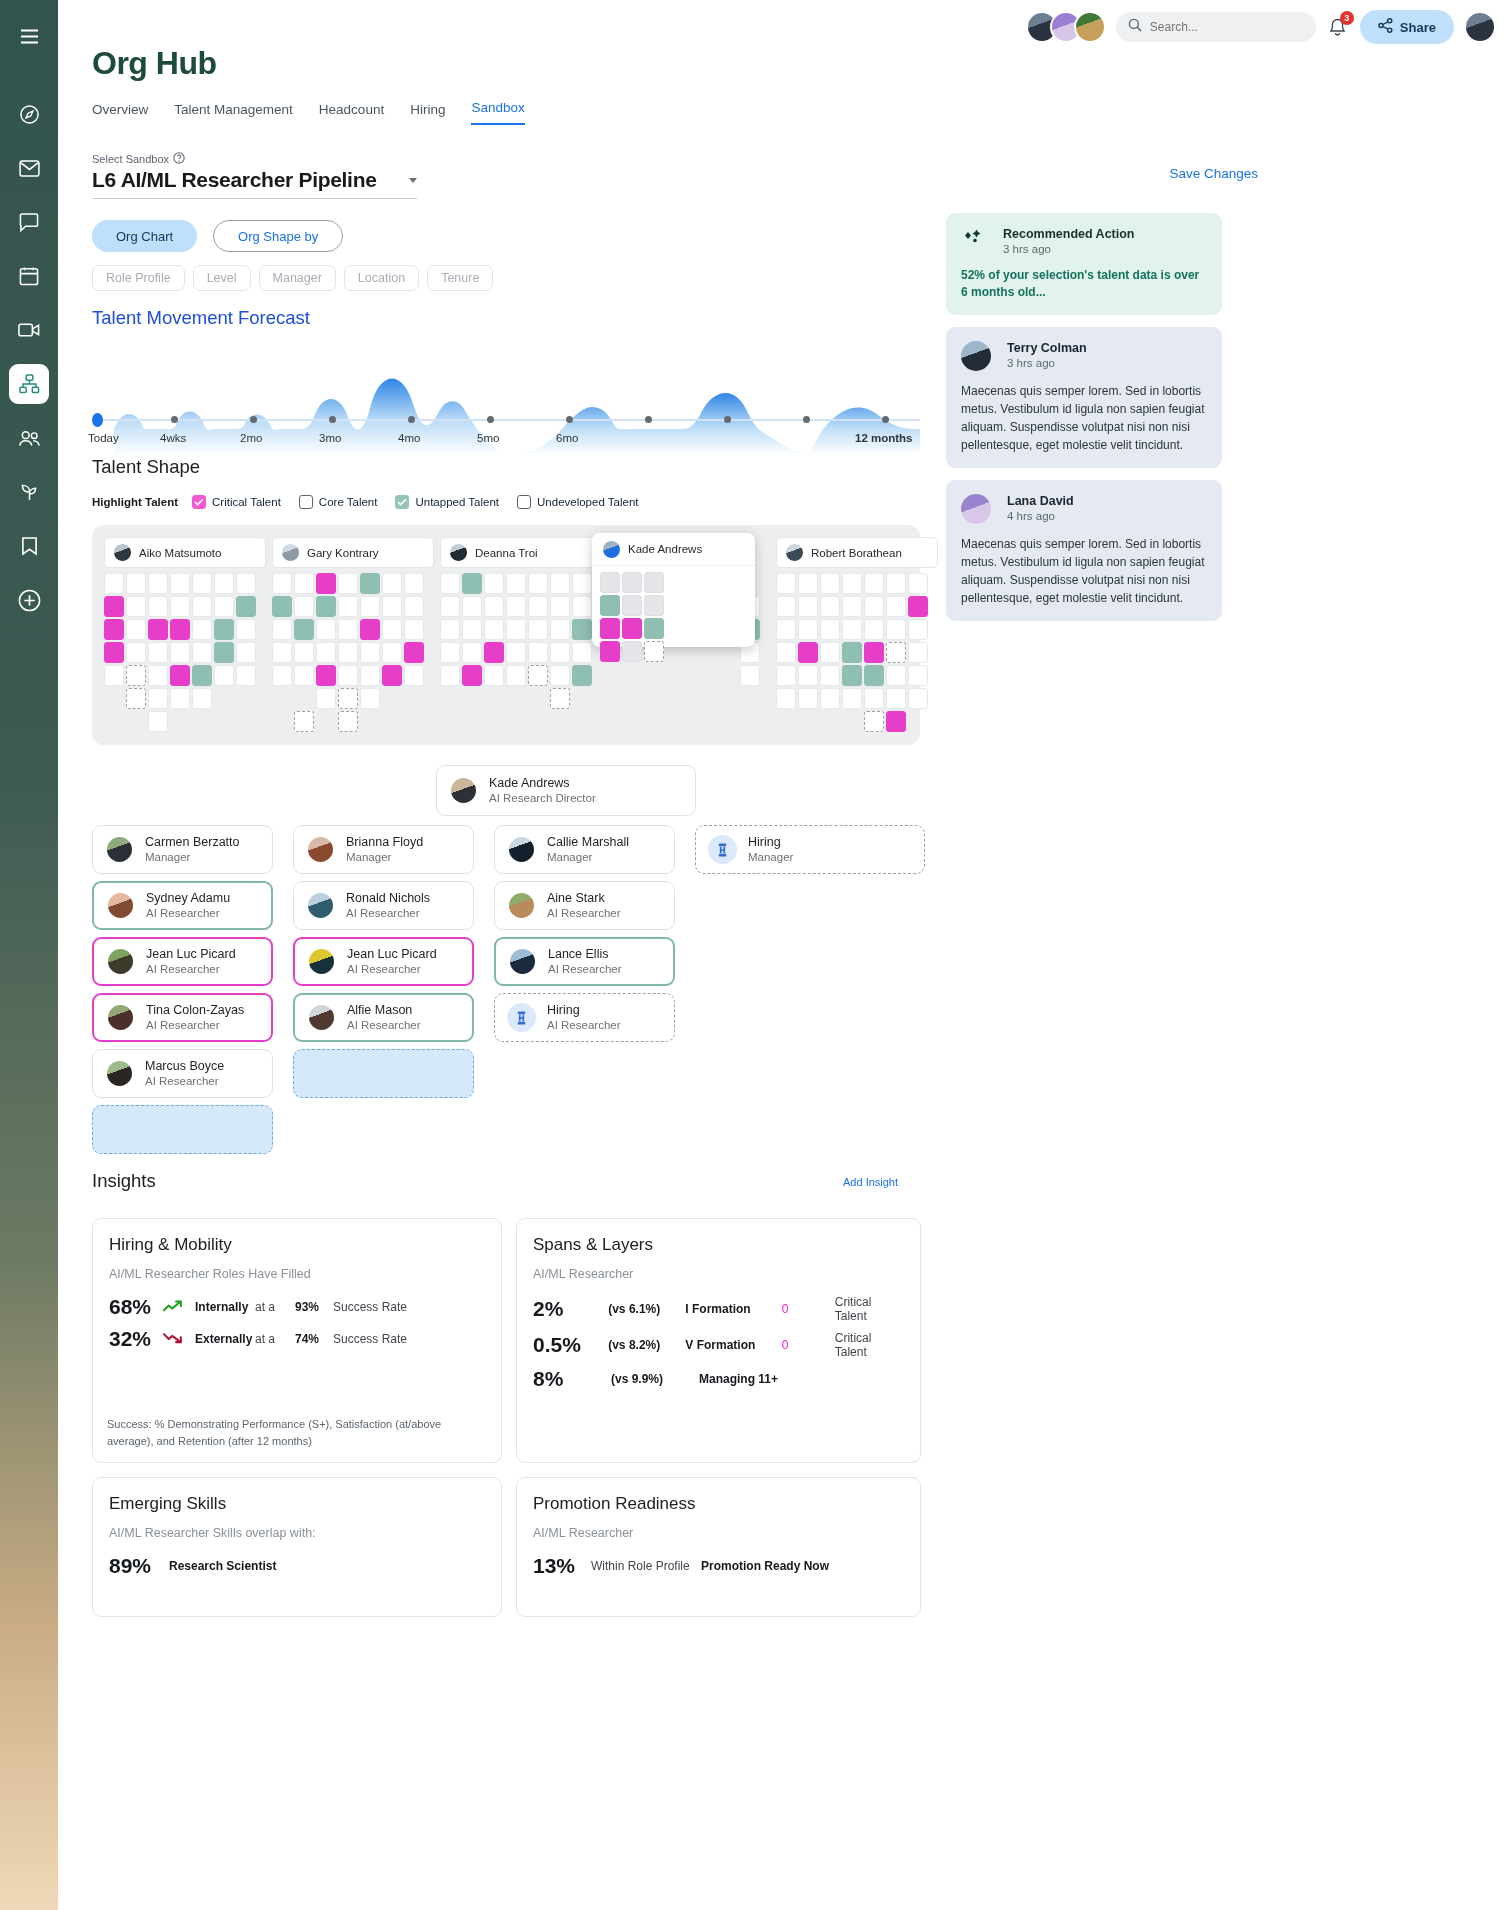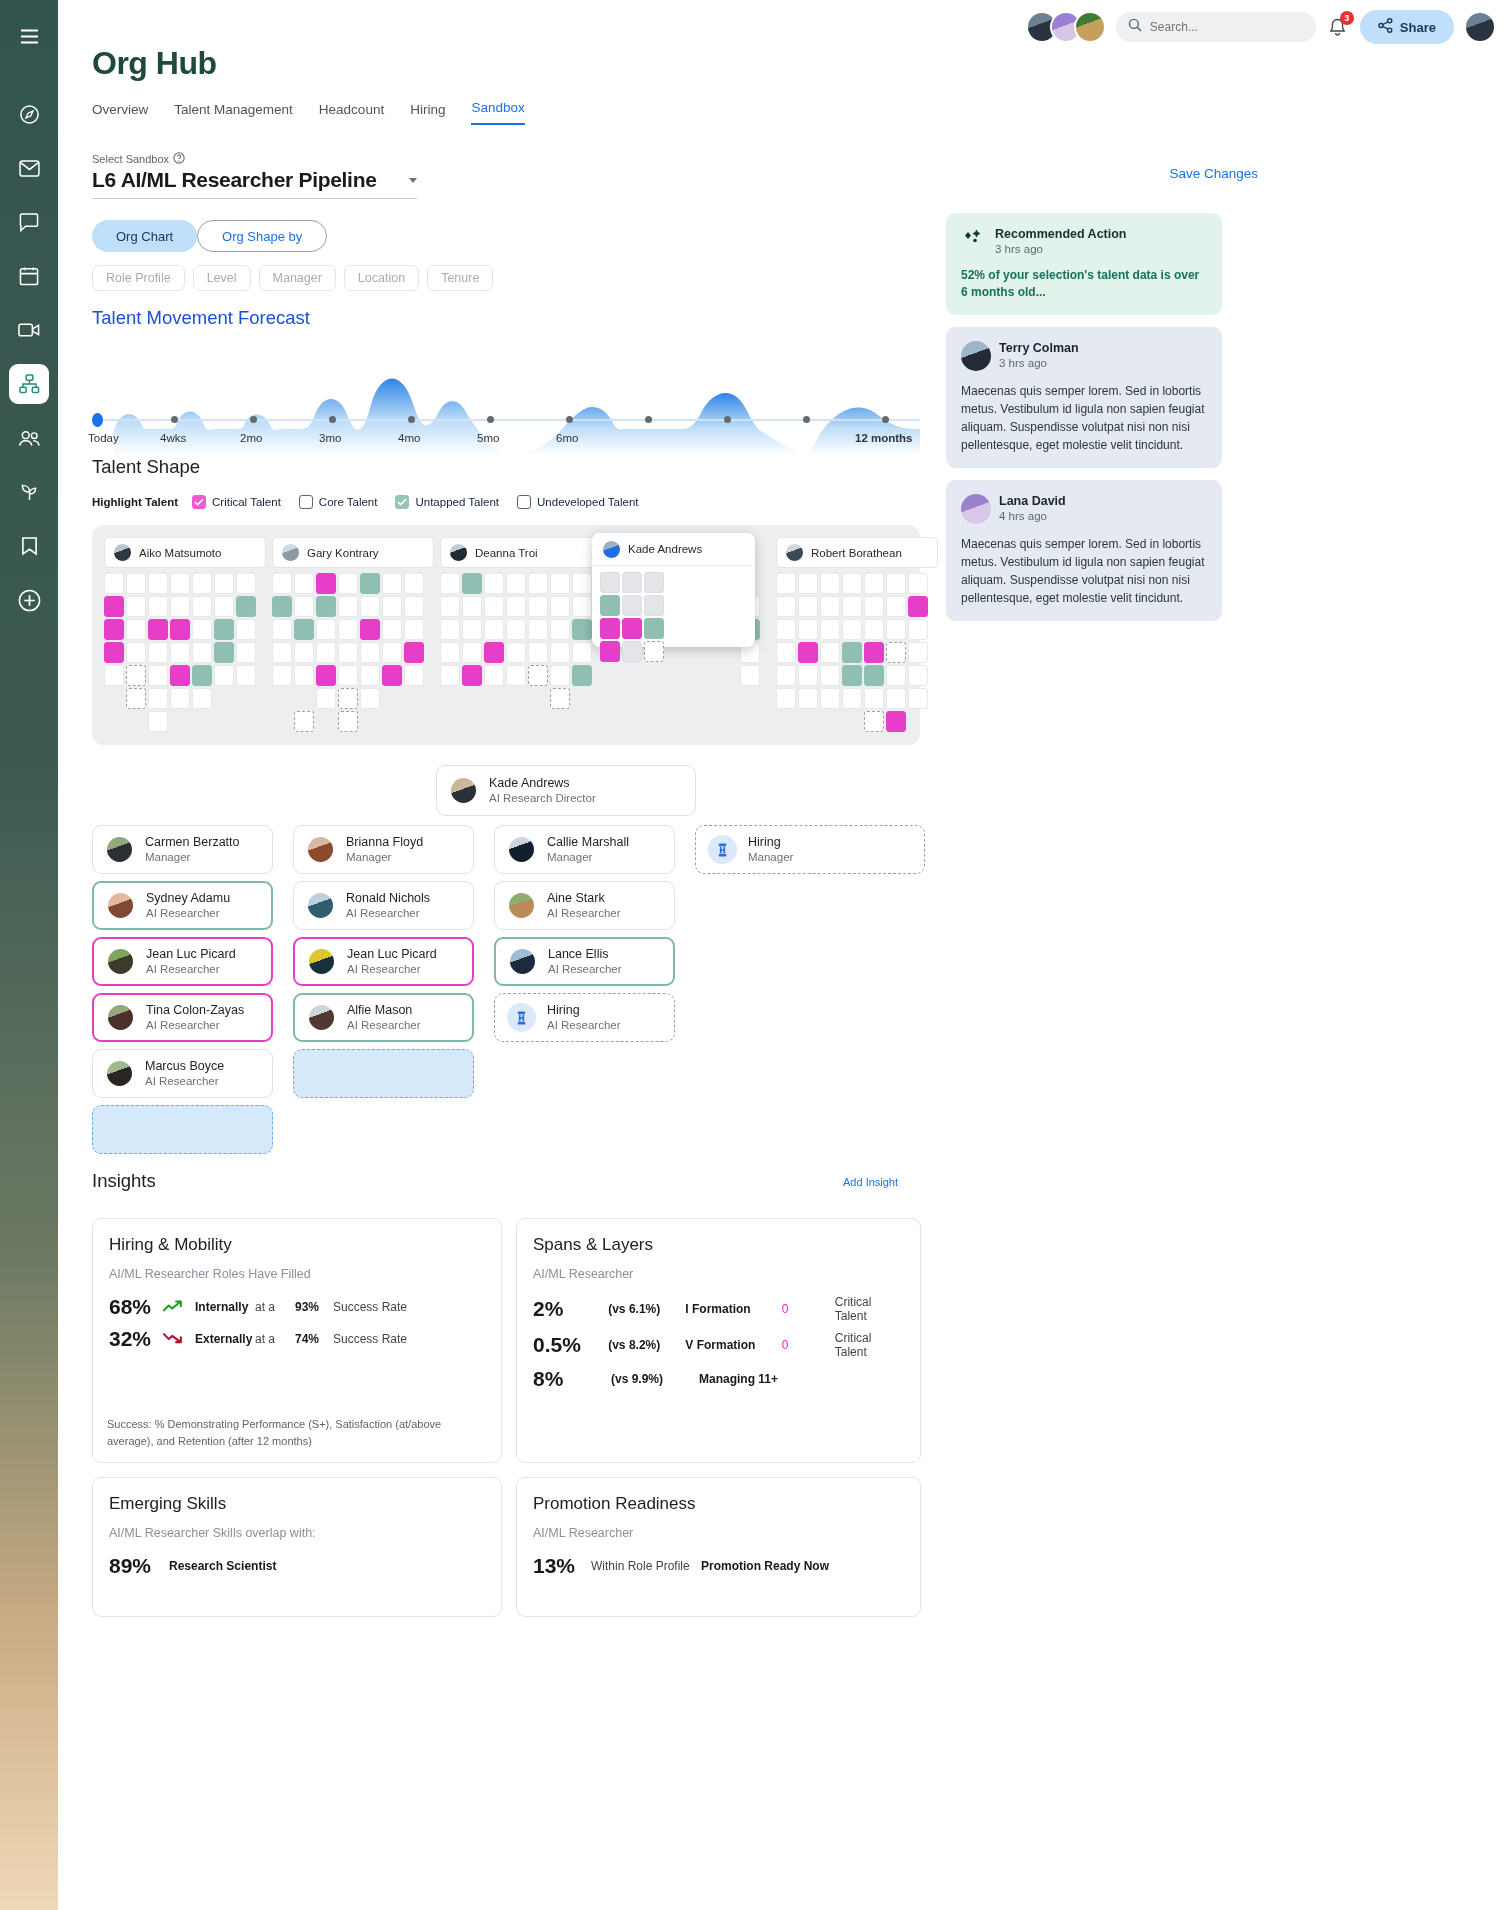--- a/index.html
+++ b/index.html
@@ -63,21 +63,21 @@
   .tab.sel { color:#1a73e8; border-bottom: 2.5px solid #1a73e8; }
 
   #sbwrap { position:absolute; left:34px; top: 152px; width: 325px; }
   #sblabel { font-size: 11px; color:#5b6570; display:flex; gap:4px; align-items:center;}
   #sbsel { display:flex; align-items:center; justify-content:space-between; border-bottom: 1px solid #c7ccd1; padding: 2px 0 6px;}
   #sbsel span.v { font-size: 21px; font-weight: bold; color:#1a1a1a; letter-spacing:-0.3px;}
   .caret { width:0;height:0;border-left:4.5px solid transparent;border-right:4.5px solid transparent;border-top:5px solid #6b7178; }
   #savechanges { position:absolute; right: 254px; top: 166px; color:#1a73e8; font-size:13.5px; cursor:pointer; }
 
   
-  #segs { position:absolute; left:34px; top: 220px; display:flex; gap: 0; justify-content: center; }
+  #segs { position:absolute; left:34px; top: 220px; display:flex; gap: 16px; justify-content: center; }
   .seg { border-radius: 18px; height: 32px; padding:0 24px; display:flex; align-items:center; font-size:13px; cursor:pointer;}
   .seg.fill { background:#bfdffb; color:#17365b; }
   .seg.outline { background:#fff; color:#1a73e8; border: 1px solid #9aa0a6; }
 
   #chips { position:absolute; left:34px; top: 265px; display:flex; gap: 8px; }
   .chip { border: 1px solid #e2e5e8; border-radius: 7px; height: 26px; padding: 0 13px;
           display:flex; align-items:center; font-size: 12.5px; color:#a7adb4; }
 
   
   #fc-title { position:absolute; left:34px; top: 307px; font-size: 18.5px; color:#1d4ed8; }
@@ -140,21 +140,21 @@
   .bold { font-weight:bold; color:#15191d; }
   .muted { color:#41464c; }
   .foot { position:absolute; left:14px; right:14px; bottom: 12px; font-size: 11px; color:#5b6570; line-height:1.55;}
   .magenta { color:#f11ad0; font-size: 12px; }
 
   
   #rightcol { position:absolute; left: 888px; top: 213px; width: 276px; }
   .rcard { border-radius: 9px; padding: 14px 15px; margin-bottom: 12px; }
   .rcard.rec { background:#e2f3ec; }
   .rcard.note { background:#e5e9f2; }
-  .rhead { display:flex; align-items:flex-start; gap: 8px; }
+  .rhead { display:flex; align-items:flex-start; gap: 16px; }
   .rname { font-size: 12.5px; font-weight:bold; color:#15332a; }
   .rtime { font-size: 11.5px; color:#5d6a73; margin-top:2px; }
   .rtitle { font-size: 12px; font-weight:bold; color:#14735b; margin-top: 12px; line-height:1.42; }
   .rbody { font-size: 12px; color:#2f3b45; margin-top: 11px; line-height: 1.5; }
   .rcard.note .rname { color:#1b2430; }
   .rcard.note .rbody { color:#2b3540; }
   .sparkle { width: 26px; height: 26px; }
 </style>
 </head>
 <body>

